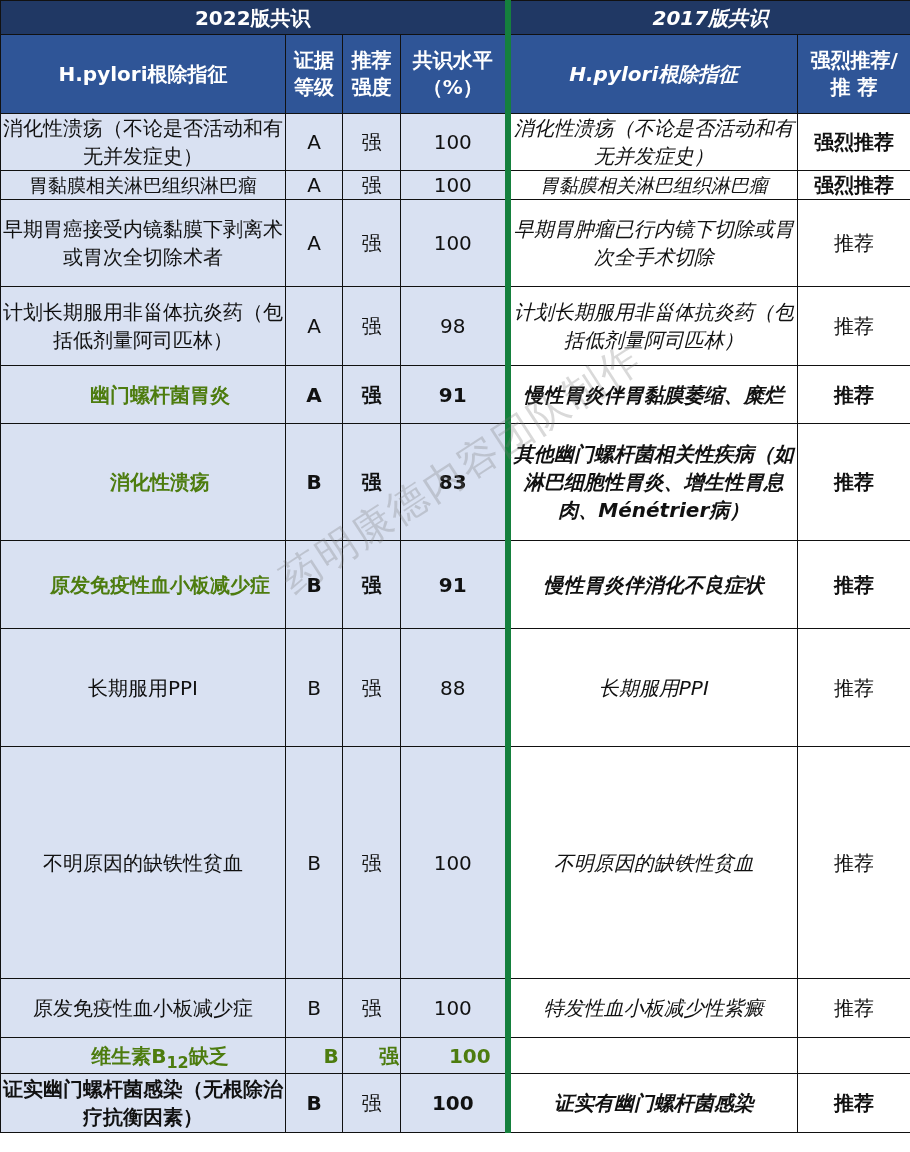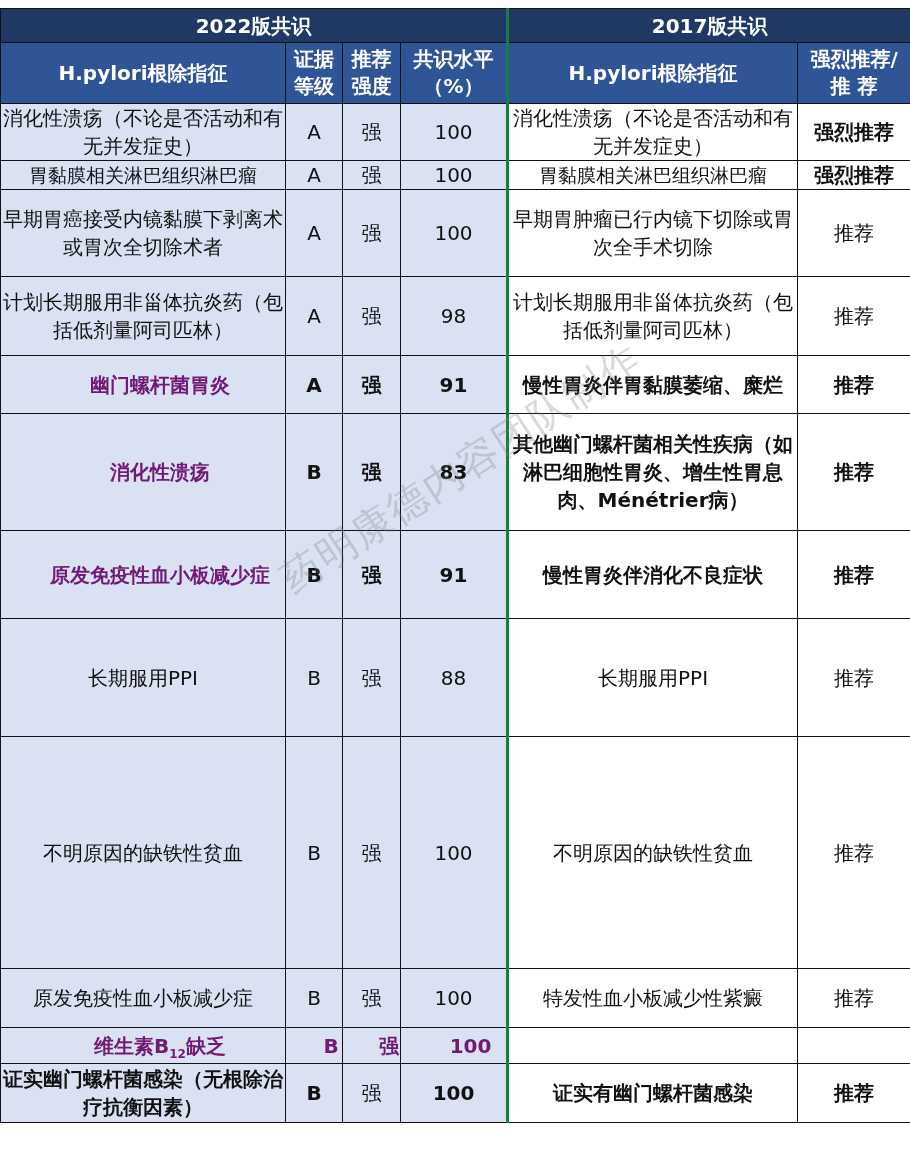--- a/index.html
+++ b/index.html
@@ -1,49 +1,49 @@
 <!DOCTYPE html>
 <html><head>
 <meta charset="utf-8">
 <style>
   html, body { margin: 0; padding: 0; background: #ffffff; }
   body { width: 910px; height: 1152px; position: relative; overflow: hidden;
          font-family: "DejaVu Sans", "Liberation Sans", sans-serif; }
-  table { border-collapse: collapse; table-layout: fixed; width: 910px; position: absolute; left: 0; top: 8px; }
+  table { border-collapse: collapse; table-layout: fixed; width: 910px; position: absolute; left: 0; top: 0; }
   td, th { border: 1px solid #111; text-align: center; vertical-align: middle; padding: 0 2px;
            font-size: 20px; line-height: 28px; color: #111; overflow: hidden; }
   .h1 { background: #203864; color: #fff; font-weight: bold; height: 33px; font-size: 20px; }
   .h2 { background: #2f5597; color: #fff; font-weight: bold; font-size: 20px; line-height: 27px; }
   .c22 { background: #d9e1f2; }
   .c17 { background: #ffffff; }
   .bold { font-weight: bold; }
-  .blue { color: #701a75; font-weight: bold; padding-left: 36px; }
-  .thick-l { border-left: 3px solid #15803d; }
-  sub { font-size: 12px; line-height: 0; }
+  .blue { color: #4d7c0f; font-weight: bold; padding-left: 36px; }
+  .thick-l { border-left: 6px solid #15803d; font-style: italic; }
+  sub { font-size: 16px; line-height: 0; }
   .watermark { position: absolute; left: 270px; top: 560px; transform: rotate(-33deg); transform-origin: left top;
                font-size: 40px; color: rgba(120,120,120,0.28); white-space: nowrap; pointer-events: none; letter-spacing: 2px; }
 </style>
 </head>
 <body>
 
 <table>
   <colgroup>
     <col style="width:285px">
       <col style="width:57px">
       <col style="width:58px">
       <col style="width:107px">
       <col style="width:290px">
       <col style="width:113px">
   </colgroup>
   <tbody>
       <tr style="height:34px">
     <th class="h1" colspan="4">2022版共识</th>
     <th class="h1 thick-l" colspan="2">2017版共识</th>
   </tr>
-  <tr style="height:61px">
+  <tr style="height:79px">
     <th class="h2">H.pylori根除指征</th>
     <th class="h2"><span>证据</span><br><span>等级</span></th>
     <th class="h2"><span>推荐</span><br><span>强度</span></th>
     <th class="h2"><span>共识水平</span><br><span>（%）</span></th>
     <th class="h2 thick-l">H.pylori根除指征</th>
     <th class="h2"><span>强烈推荐/</span><br><span>推 荐</span></th>
   </tr>
 
   <tr style="height:57px">
     <td class="c22">消化性溃疡（不论是否活动和有无并发症史）</td>

